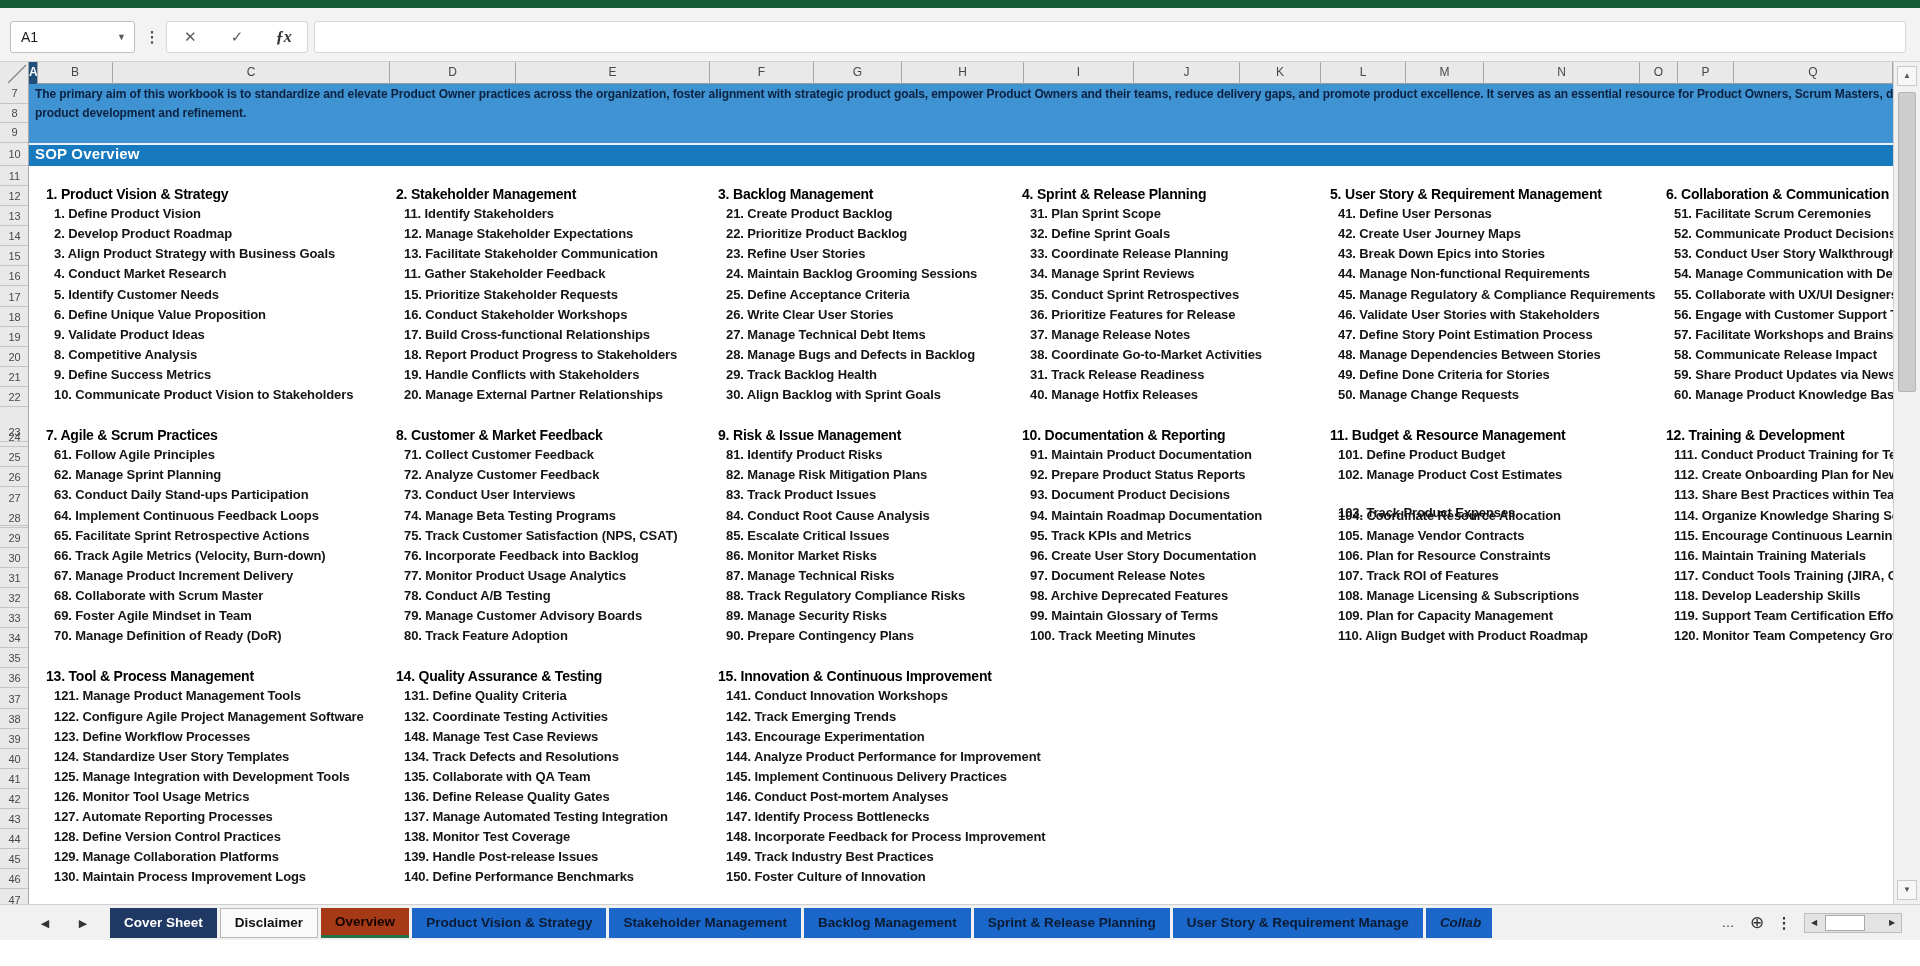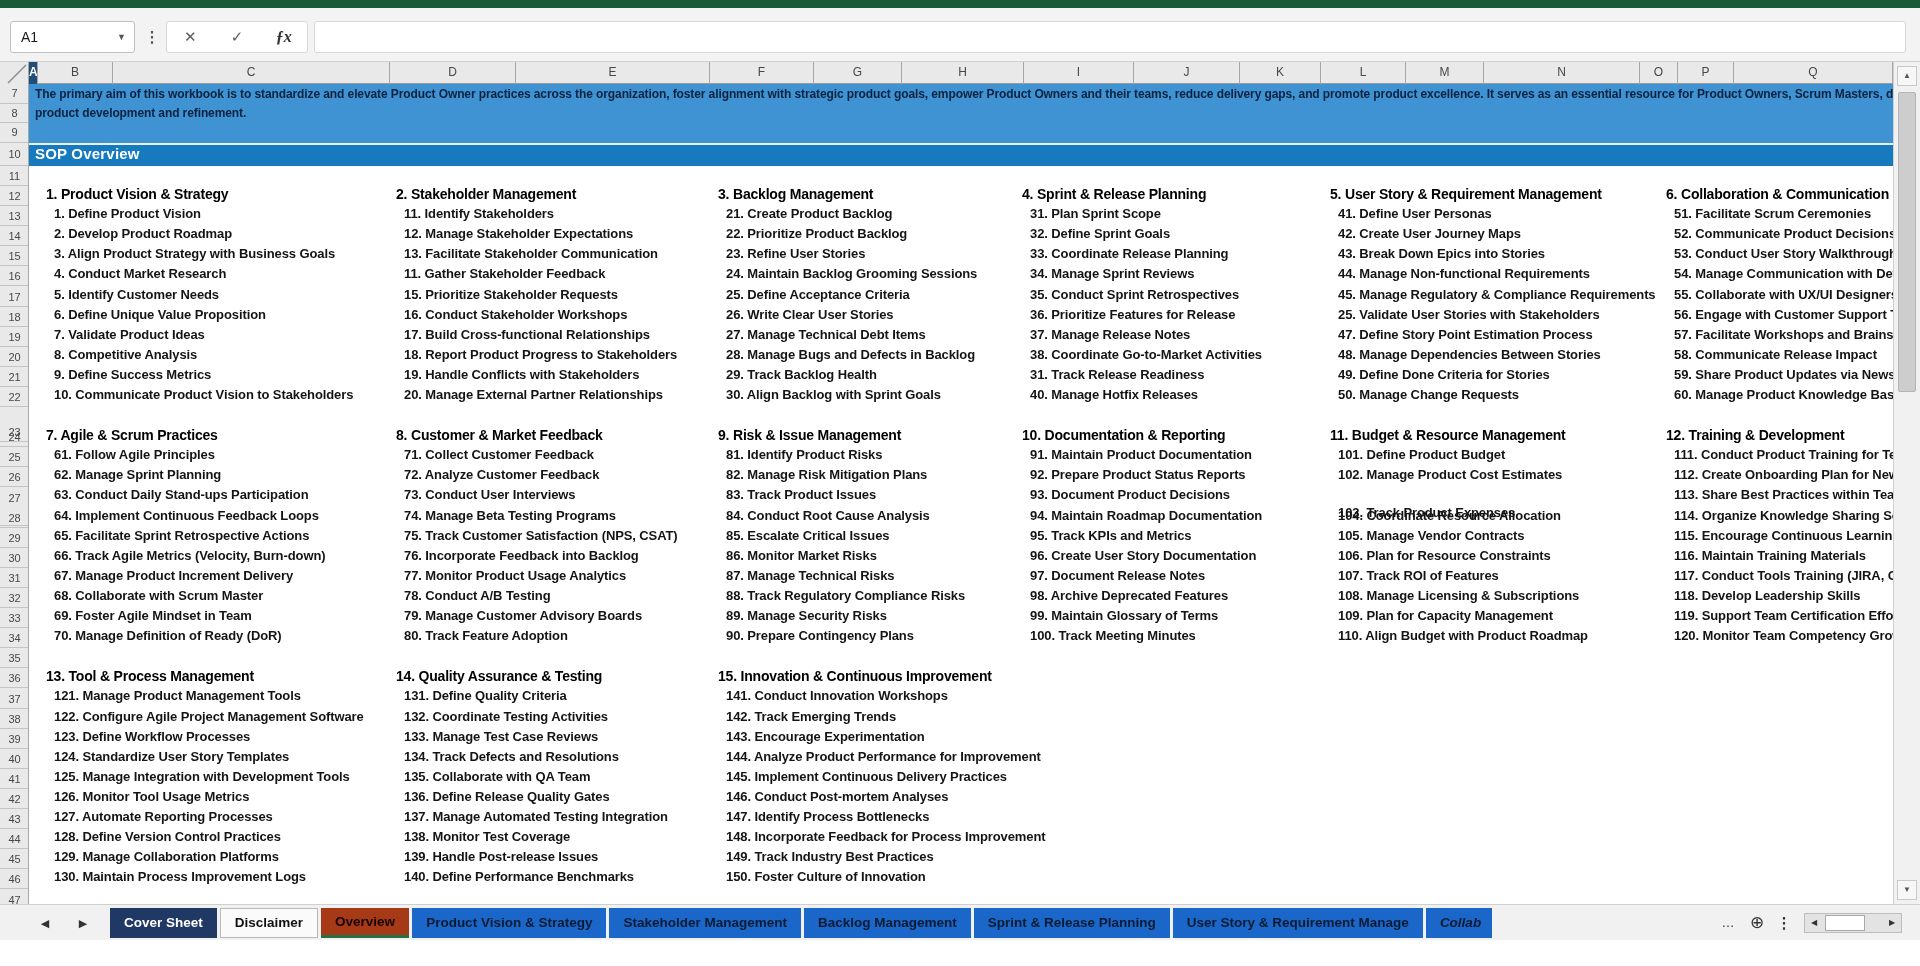--- a/index.html
+++ b/index.html
@@ -179,21 +179,21 @@
       <div class="sop-title">SOP Overview</div>
       <div id="catBlocks">
           <div class="cat" style="left:17px;top:102px">
             <div class="cat-h">1. Product Vision &amp; Strategy</div>
             <div class="cat-i" style="left:8px;top:20.1px">1. Define Product Vision</div>
             <div class="cat-i" style="left:8px;top:40.2px">2. Develop Product Roadmap</div>
             <div class="cat-i" style="left:8px;top:60.300000000000004px">3. Align Product Strategy with Business Goals</div>
             <div class="cat-i" style="left:8px;top:80.4px">4. Conduct Market Research</div>
             <div class="cat-i" style="left:8px;top:100.5px">5. Identify Customer Needs</div>
             <div class="cat-i" style="left:8px;top:120.60000000000001px">6. Define Unique Value Proposition</div>
-            <div class="cat-i" style="left:8px;top:140.70000000000002px">7. Validate Product Ideas</div>
+            <div class="cat-i" style="left:8px;top:140.70000000000002px">9. Validate Product Ideas</div>
             <div class="cat-i" style="left:8px;top:160.8px">8. Competitive Analysis</div>
             <div class="cat-i" style="left:8px;top:180.9px">9. Define Success Metrics</div>
             <div class="cat-i" style="left:8px;top:201px">10. Communicate Product Vision to Stakeholders</div>
           </div>
           <div class="cat" style="left:367px;top:102px">
             <div class="cat-h">2. Stakeholder Management</div>
             <div class="cat-i" style="left:8px;top:20.1px">11. Identify Stakeholders</div>
             <div class="cat-i" style="left:8px;top:40.2px">12. Manage Stakeholder Expectations</div>
             <div class="cat-i" style="left:8px;top:60.300000000000004px">13. Facilitate Stakeholder Communication</div>
             <div class="cat-i" style="left:8px;top:80.4px">11. Gather Stakeholder Feedback</div>
@@ -230,21 +230,21 @@
             <div class="cat-i" style="left:8px;top:180.9px">31. Track Release Readiness</div>
             <div class="cat-i" style="left:8px;top:201px">40. Manage Hotfix Releases</div>
           </div>
           <div class="cat" style="left:1301px;top:102px">
             <div class="cat-h">5. User Story &amp; Requirement Management</div>
             <div class="cat-i" style="left:8px;top:20.1px">41. Define User Personas</div>
             <div class="cat-i" style="left:8px;top:40.2px">42. Create User Journey Maps</div>
             <div class="cat-i" style="left:8px;top:60.300000000000004px">43. Break Down Epics into Stories</div>
             <div class="cat-i" style="left:8px;top:80.4px">44. Manage Non-functional Requirements</div>
             <div class="cat-i" style="left:8px;top:100.5px">45. Manage Regulatory &amp; Compliance Requirements</div>
-            <div class="cat-i" style="left:8px;top:120.60000000000001px">25. Validate User Stories with Stakeholders</div>
+            <div class="cat-i" style="left:8px;top:120.60000000000001px">46. Validate User Stories with Stakeholders</div>
             <div class="cat-i" style="left:8px;top:140.70000000000002px">47. Define Story Point Estimation Process</div>
             <div class="cat-i" style="left:8px;top:160.8px">48. Manage Dependencies Between Stories</div>
             <div class="cat-i" style="left:8px;top:180.9px">49. Define Done Criteria for Stories</div>
             <div class="cat-i" style="left:8px;top:201px">50. Manage Change Requests</div>
           </div>
           <div class="cat" style="left:1637px;top:102px">
             <div class="cat-h">6. Collaboration &amp; Communication</div>
             <div class="cat-i" style="left:8px;top:20.1px">51. Facilitate Scrum Ceremonies</div>
             <div class="cat-i" style="left:8px;top:40.2px">52. Communicate Product Decisions</div>
             <div class="cat-i" style="left:8px;top:60.300000000000004px">53. Conduct User Story Walkthroughs</div>
@@ -344,21 +344,21 @@
             <div class="cat-i" style="left:8px;top:120.60000000000001px">126. Monitor Tool Usage Metrics</div>
             <div class="cat-i" style="left:8px;top:140.70000000000002px">127. Automate Reporting Processes</div>
             <div class="cat-i" style="left:8px;top:160.8px">128. Define Version Control Practices</div>
             <div class="cat-i" style="left:8px;top:180.9px">129. Manage Collaboration Platforms</div>
             <div class="cat-i" style="left:8px;top:201px">130. Maintain Process Improvement Logs</div>
           </div>
           <div class="cat" style="left:367px;top:584.4px">
             <div class="cat-h">14. Quality Assurance &amp; Testing</div>
             <div class="cat-i" style="left:8px;top:20.1px">131. Define Quality Criteria</div>
             <div class="cat-i" style="left:8px;top:40.2px">132. Coordinate Testing Activities</div>
-            <div class="cat-i" style="left:8px;top:60.300000000000004px">133. Manage Test Case Reviews</div>
+            <div class="cat-i" style="left:8px;top:60.300000000000004px">148. Manage Test Case Reviews</div>
             <div class="cat-i" style="left:8px;top:80.4px">134. Track Defects and Resolutions</div>
             <div class="cat-i" style="left:8px;top:100.5px">135. Collaborate with QA Team</div>
             <div class="cat-i" style="left:8px;top:120.60000000000001px">136. Define Release Quality Gates</div>
             <div class="cat-i" style="left:8px;top:140.70000000000002px">137. Manage Automated Testing Integration</div>
             <div class="cat-i" style="left:8px;top:160.8px">138. Monitor Test Coverage</div>
             <div class="cat-i" style="left:8px;top:180.9px">139. Handle Post-release Issues</div>
             <div class="cat-i" style="left:8px;top:201px">140. Define Performance Benchmarks</div>
           </div>
           <div class="cat" style="left:689px;top:584.4px">
             <div class="cat-h">15. Innovation &amp; Continuous Improvement</div>

